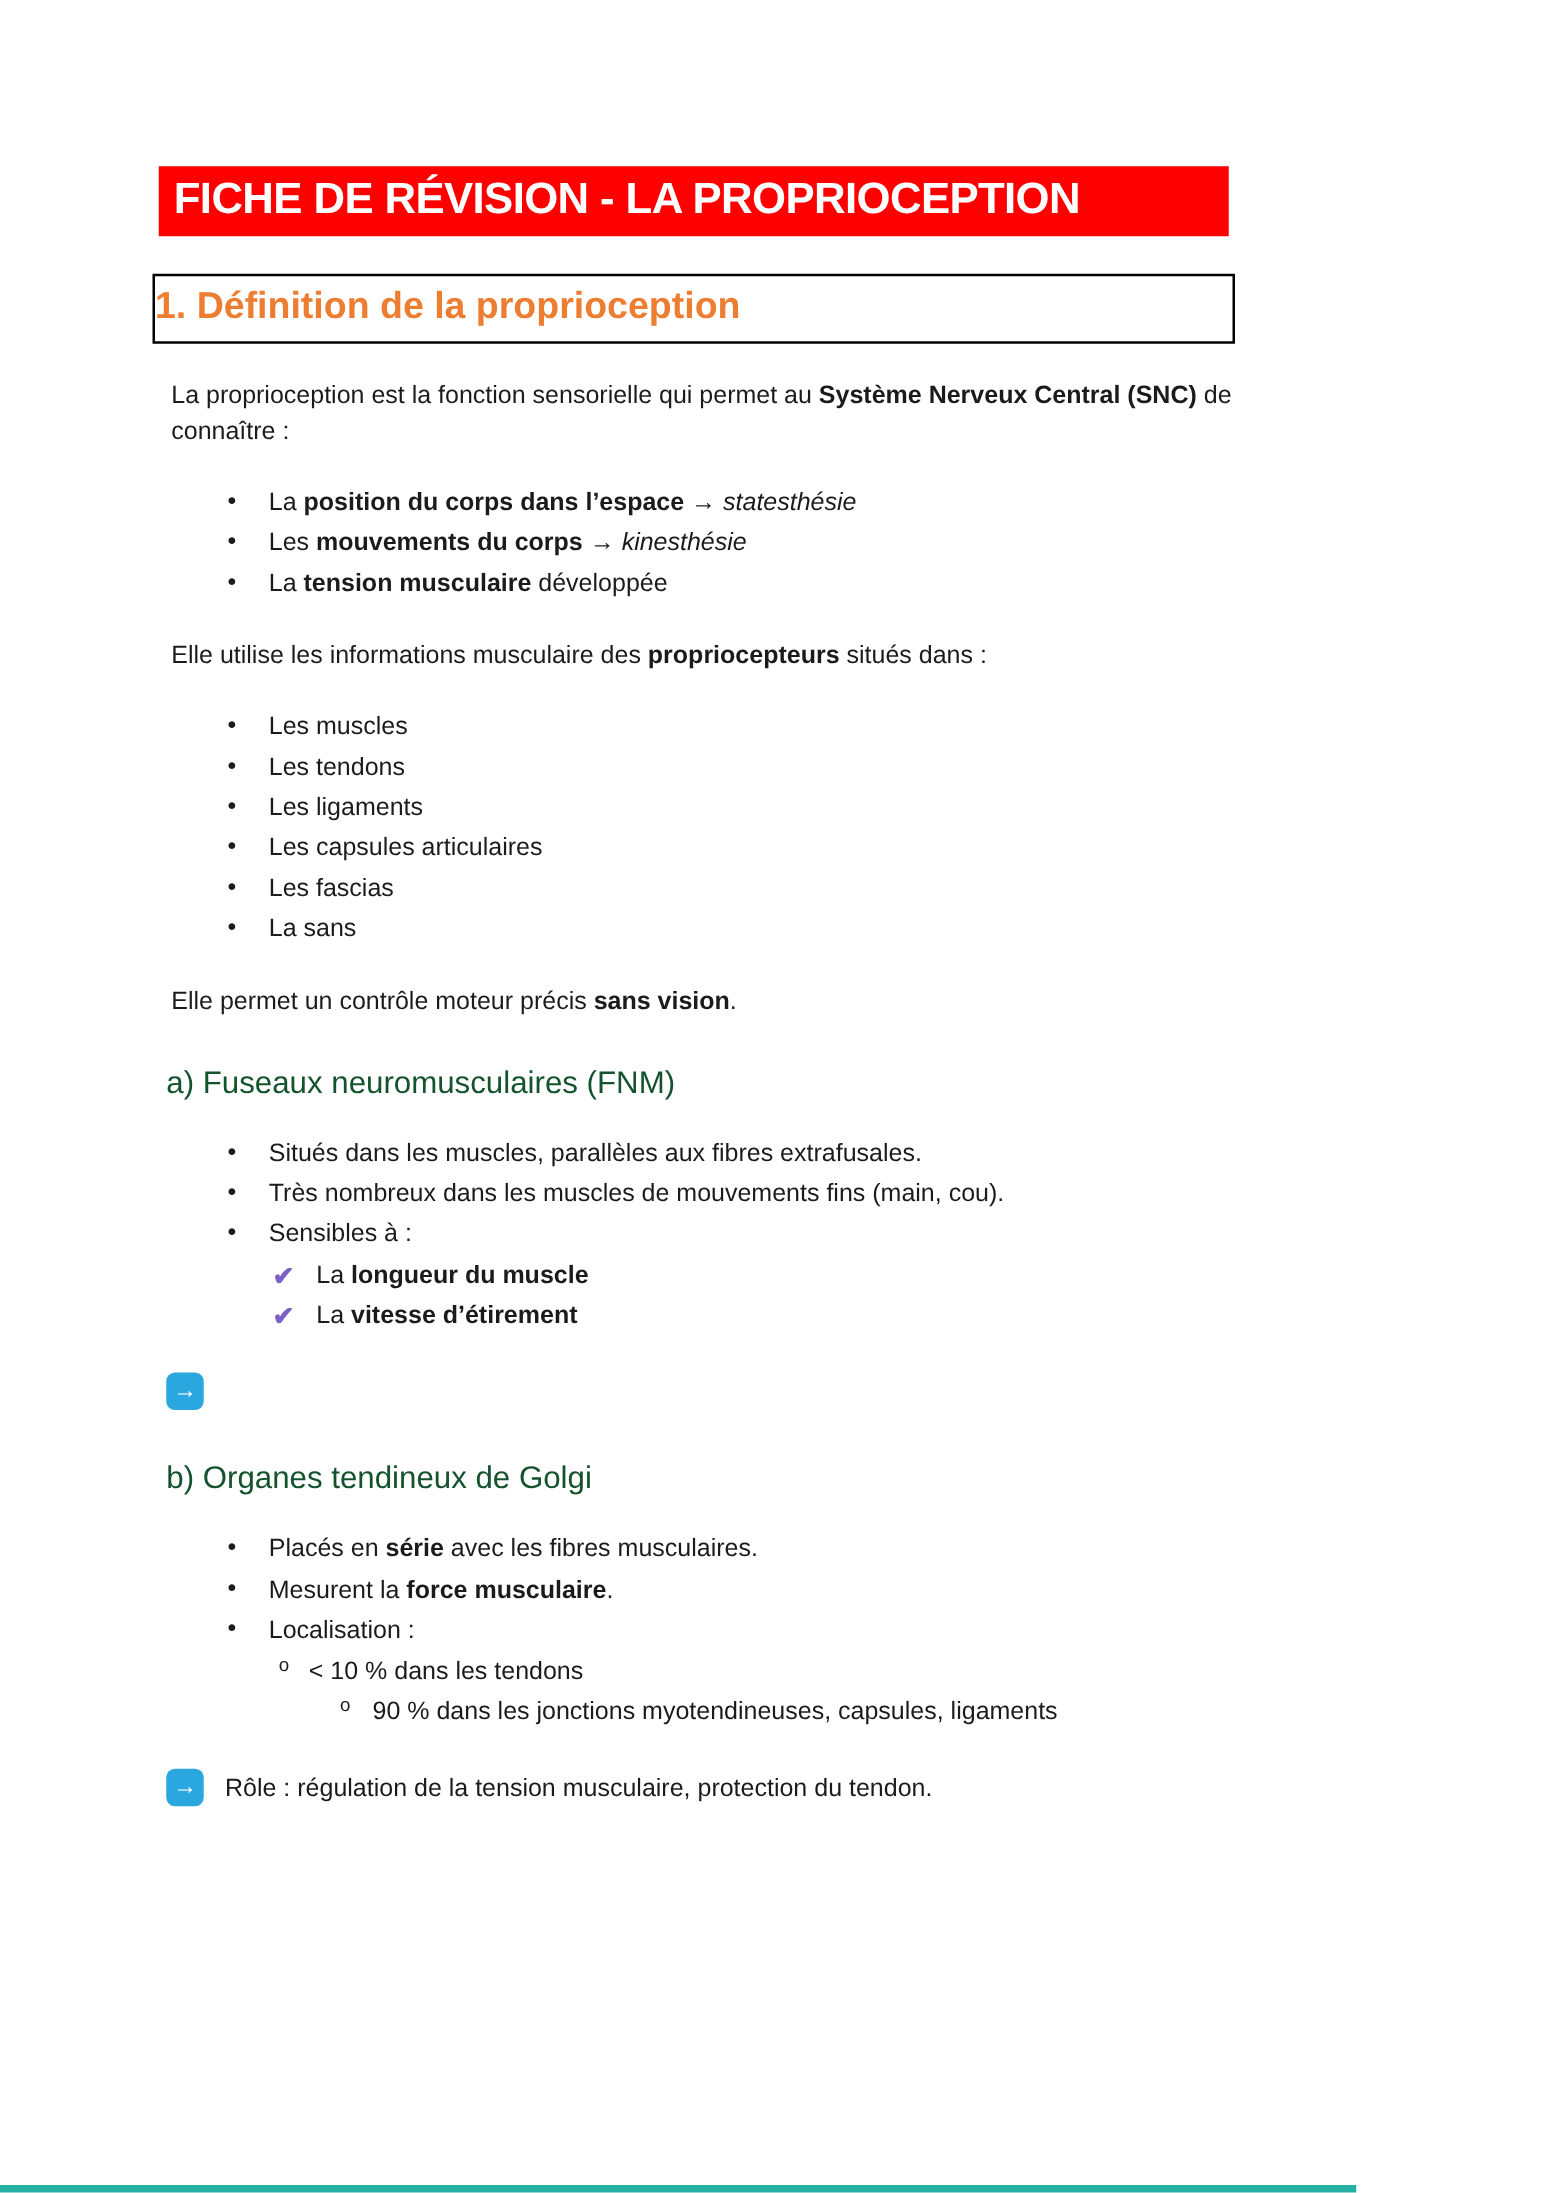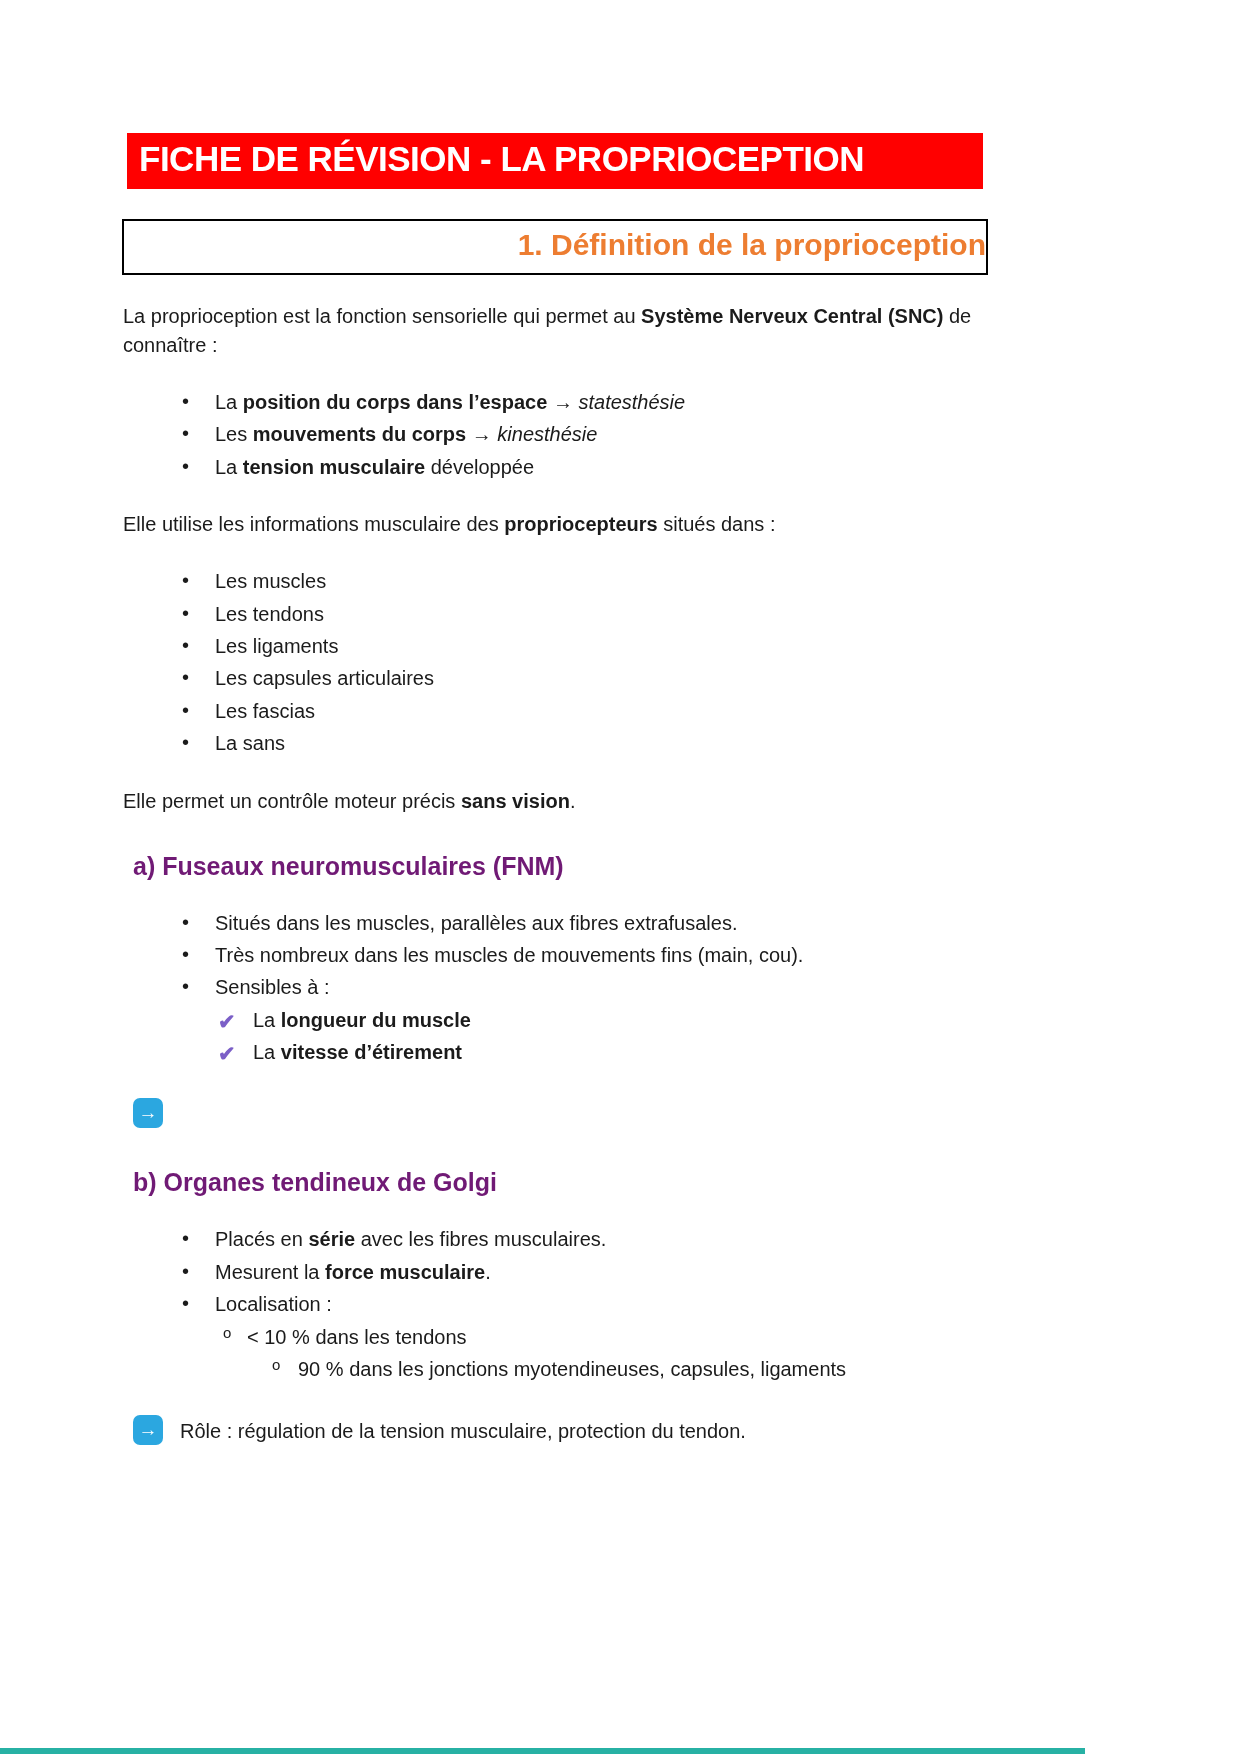--- a/index.html
+++ b/index.html
@@ -11,40 +11,40 @@
   }
   .page { position:absolute; left:122px; top:133px; width:866px; }
 
   .banner {
     background:#ff0000; color:#ffffff;
     font-size:35px; font-weight:bold; letter-spacing:-0.5px;
     padding:6px 24px 10px 12px; margin:0 5px 0 5px;
   }
 
   .box-heading {
-    border:2px solid #000000; text-align:right;
+    border:2px solid #000000; text-align:left;
     font-size:30px; font-weight:bold; color:#ed7d31;
     padding:7px 0 11px 0; margin-top:30px;
   }
 
-  .para { font-size:20px; line-height:1.45; margin:27px 0 0 1px; }
+  .para { font-size:20px; line-height:1.45; margin:27px 0 0 15px; }
 
   .vlist { margin-top:26px; }
   .li { position:relative; padding-left:93px; font-size:20px; line-height:1.62; }
   .li .dot { position:absolute; left:60px; top:-1px; font-size:20px; }
 
   .check-row { position:relative; padding-left:131px; font-size:20px; line-height:1.62; }
   .check-row .check { position:absolute; left:96px; top:1px; color:#7b5fc7; font-size:21px; font-weight:bold; }
 
   .o-row { position:relative; font-size:20px; line-height:1.62; }
   .o-row .o { position:absolute; top:0; font-size:15px; }
   .o-row.lvl1 { padding-left:125px; } .o-row.lvl1 .o { left:101px; }
   .o-row.lvl2 { padding-left:176px; } .o-row.lvl2 .o { left:150px; }
 
-  .subheading { color:#701a75; font-size:25px; font-weight:bold; margin:36px 0 0 11px; }
+  .subheading { color:#14532d; font-size:25px; font-weight:normal; margin:36px 0 0 11px; }
 
   .role { position:relative; padding-left:47px; font-size:20px; line-height:1.45; margin:32px 0 0 11px; min-height:32px; }
   .role-icon {
     position:absolute; left:0; top:-2px;
     width:30px; height:30px; background:#2ba7e0; border-radius:7px;
     color:#ffffff; text-align:center; line-height:29px;
     font-size:19px; font-weight:bold;
   }
 
   .bottom-bar { position:absolute; left:0; bottom:0; width:1085px; height:6px; background:#27b1a4; }

